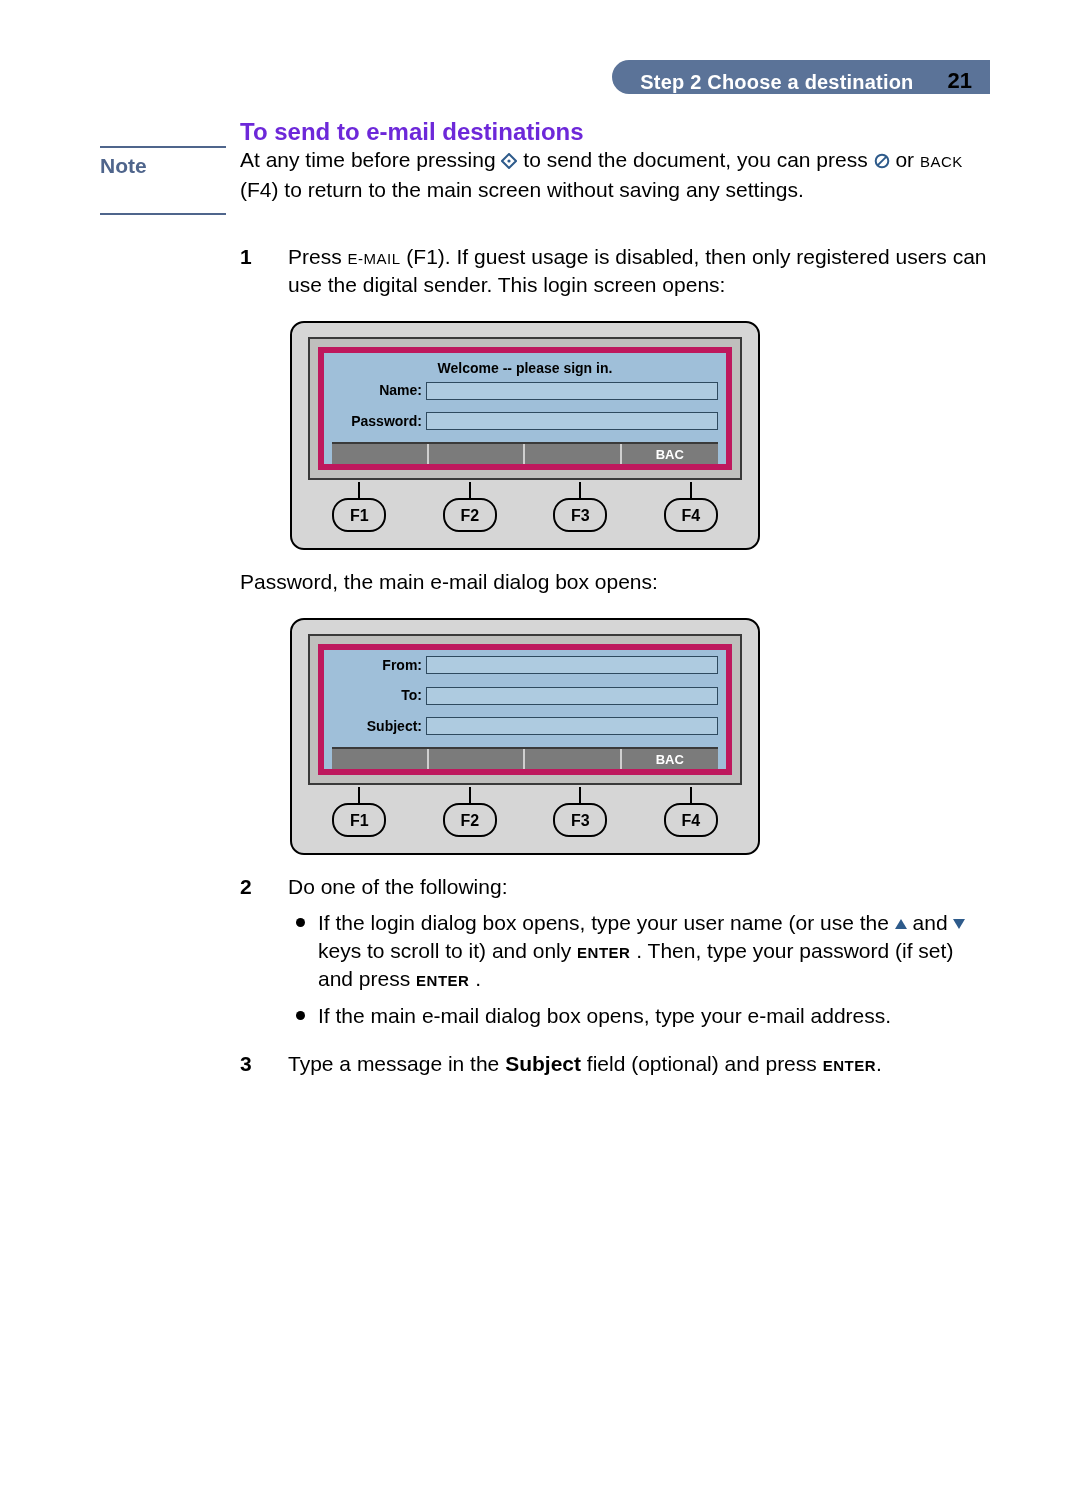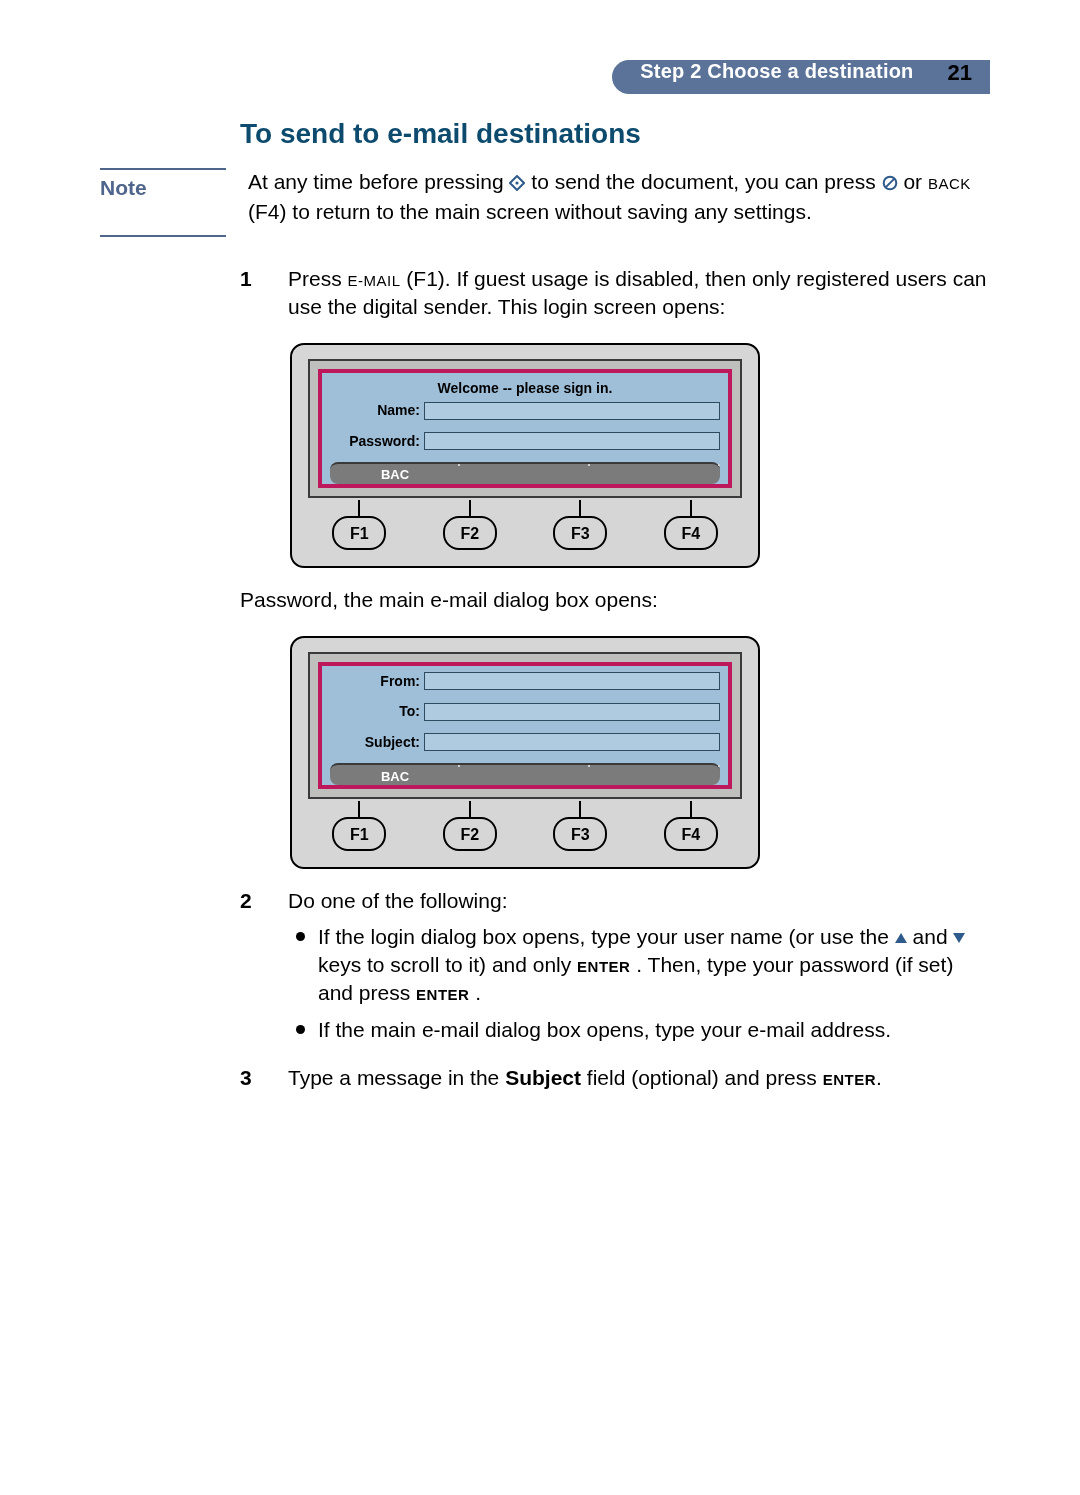--- a/index.html
+++ b/index.html
@@ -24,21 +24,21 @@
     left: 100px;
     height: 34px;
   }
   .pill-right {
     float: right;
     height: 34px;
     background: #5b7398;
     border-radius: 17px 0 0 17px;
     padding: 0 18px 0 28px;
     display: flex;
-    align-items: flex-start;
+    align-items: flex-end;
     column-gap: 34px;
   }
   .pill-right .step {
     color: #fff;
     font-weight: bold;
     font-size: 20px;
     letter-spacing: .2px;
   }
   .pill-right .pnum {
     color: #000000;
@@ -48,28 +48,27 @@
   
   .content {
     position: absolute;
     top: 118px;
     left: 100px;
     right: 90px;
   }
   .title {
     margin-left: 140px;
     font-weight: bold;
-    font-size: 28px;
-    color: #0c4a6e;
-    margin-bottom: 18px;
+    font-size: 24px;
+    color: #6d28d9;
   }
   .note-row {
     display: grid;
     grid-template-columns: 140px 1fr;
-    column-gap: 8px;
+    column-gap: 0;
     align-items: start;
   }
   .note-label-wrap { }
   .note-hr {
     border: none;
     border-top: 2px solid #4f658c;
     margin: 0 0 6px 0;
     width: 126px;
   }
   .note-label {
@@ -131,21 +130,21 @@
     padding: 14px 16px 16px;
     box-sizing: border-box;
   }
   .screen-outer {
     border: 2px solid #3a3a3a;
     background: #bfbfbd;
     padding: 8px;
   }
   .screen {
     background: #9fbfd9;
-    border: 4px solid #be185d;
+    border: 6px solid #be185d;
     padding: 6px 8px 0;
     font-size: 14px;
     font-weight: bold;
     color: #000;
   }
   .screen .center { text-align: center; margin-bottom: 4px; }
   .screen .row {
     display: grid;
     grid-template-columns: 90px 1fr;
     align-items: center;
@@ -155,24 +154,23 @@
   .screen .row .lab { text-align: right; font-size: 14px; }
   .screen .row .field {
     height: 16px;
     border: 1px solid #2e4a5f;
     background: #aecbe0;
   }
   .screen-bottom {
     margin-top: 6px;
     height: 20px;
     display: grid;
-    grid-template-columns: repeat(3,1fr);
+    grid-template-columns: repeat(4,1fr);
     border-top: 2px solid #3a3a3a;
     background: #7b7b7b;
-    border-radius: 8px;
   }
   .screen-bottom > div {
     border-right: 2px solid #cfcfcf;
     display:flex; align-items:center; justify-content:center;
     font-size: 13px; font-weight: bold; color:#fff;
   }
   .screen-bottom > div:last-child { border-right: none; }
   .fkey-row {
     margin-top: 18px;
     display: grid;

